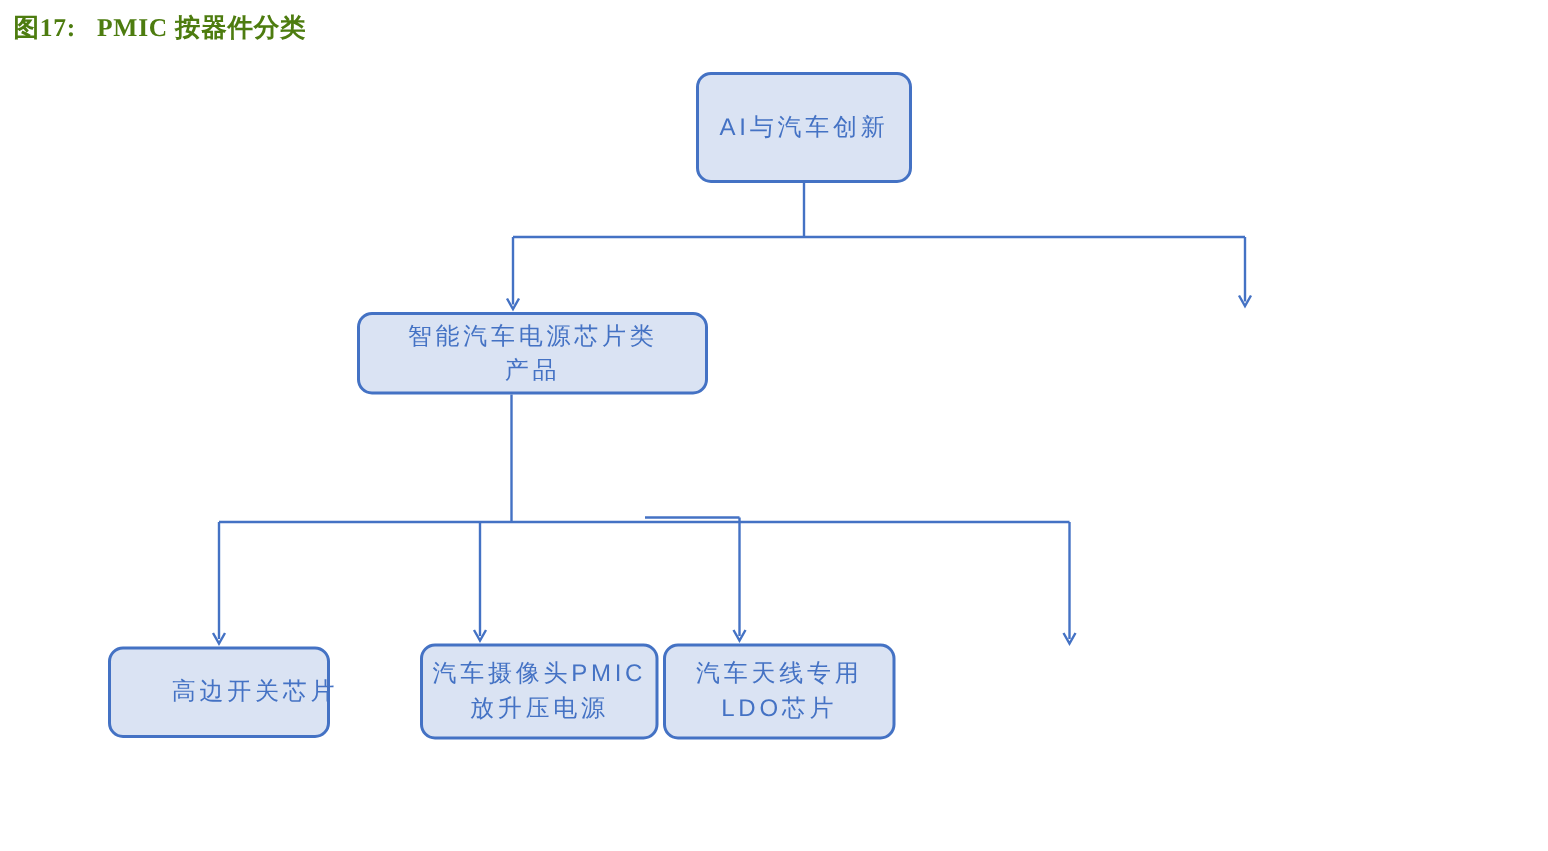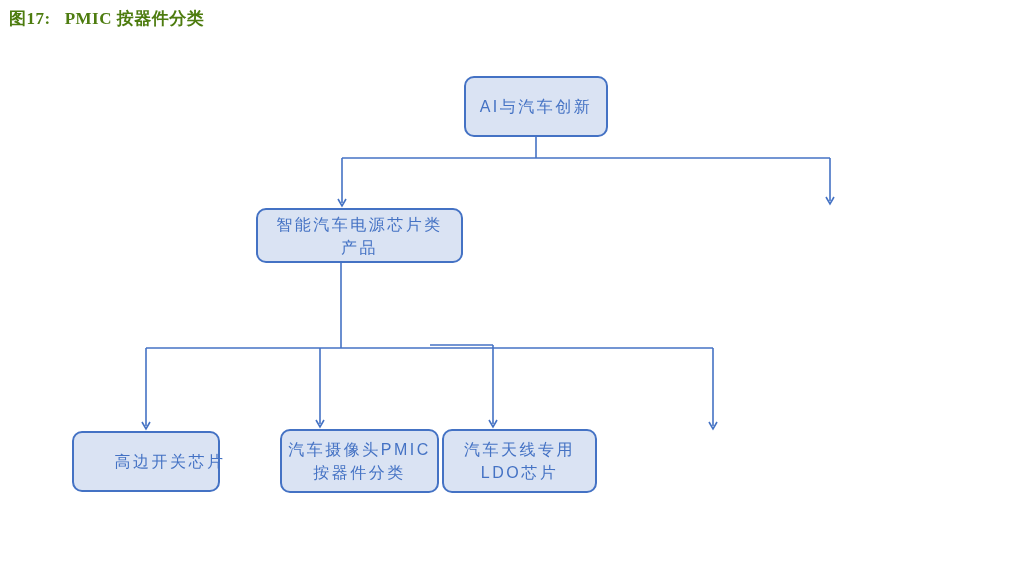--- a/index.html
+++ b/index.html
@@ -84,37 +84,37 @@
       <path d="M320,348 L320,424"></path>
       <path d="M493,345 L493,424"></path>
       <path d="M713,348 L713,426"></path>
       <path d="M142,422 L146,429 L150,422"></path>
       <path d="M316,420 L320,427 L324,420"></path>
       <path d="M489,420 L493,427 L497,420"></path>
       <path d="M709,422 L713,429 L717,422"></path>
     </g>
   </svg>
 
-  <div class="node" style="left:464px; top:48px; width:144px; height:61px;margin-top:28px;">
+  <div class="node" style="left:464px; top:48px; width:144px; height:74px;">
     <span>AI与汽车创新</span>
   </div>
 
-  <div class="node" style="left:256px; top:208px; width:207px; height:55px;">
+  <div class="node" style="left:238px; top:208px; width:234px; height:55px;">
     <span>智能汽车电源芯片类</span>
     <span>产品</span>
   </div>
 
 
   <div class="node" style="left:72px; top:431px; width:148px; height:61px;padding-left:48px;">
     <span>高边开关芯片</span>
   </div>
 
   <div class="node" style="left:238px; top:429px; width:159px; height:64px;margin-left:42px;">
     <span>汽车摄像头PMIC</span>
-    <span>按器件分类</span>
+    <span>放升压电源</span>
   </div>
 
   <div class="node" style="left:442px; top:429px; width:155px; height:64px;">
     <span>汽车天线专用</span>
     <span>LDO芯片</span>
   </div>
 
 
 </div>
 

